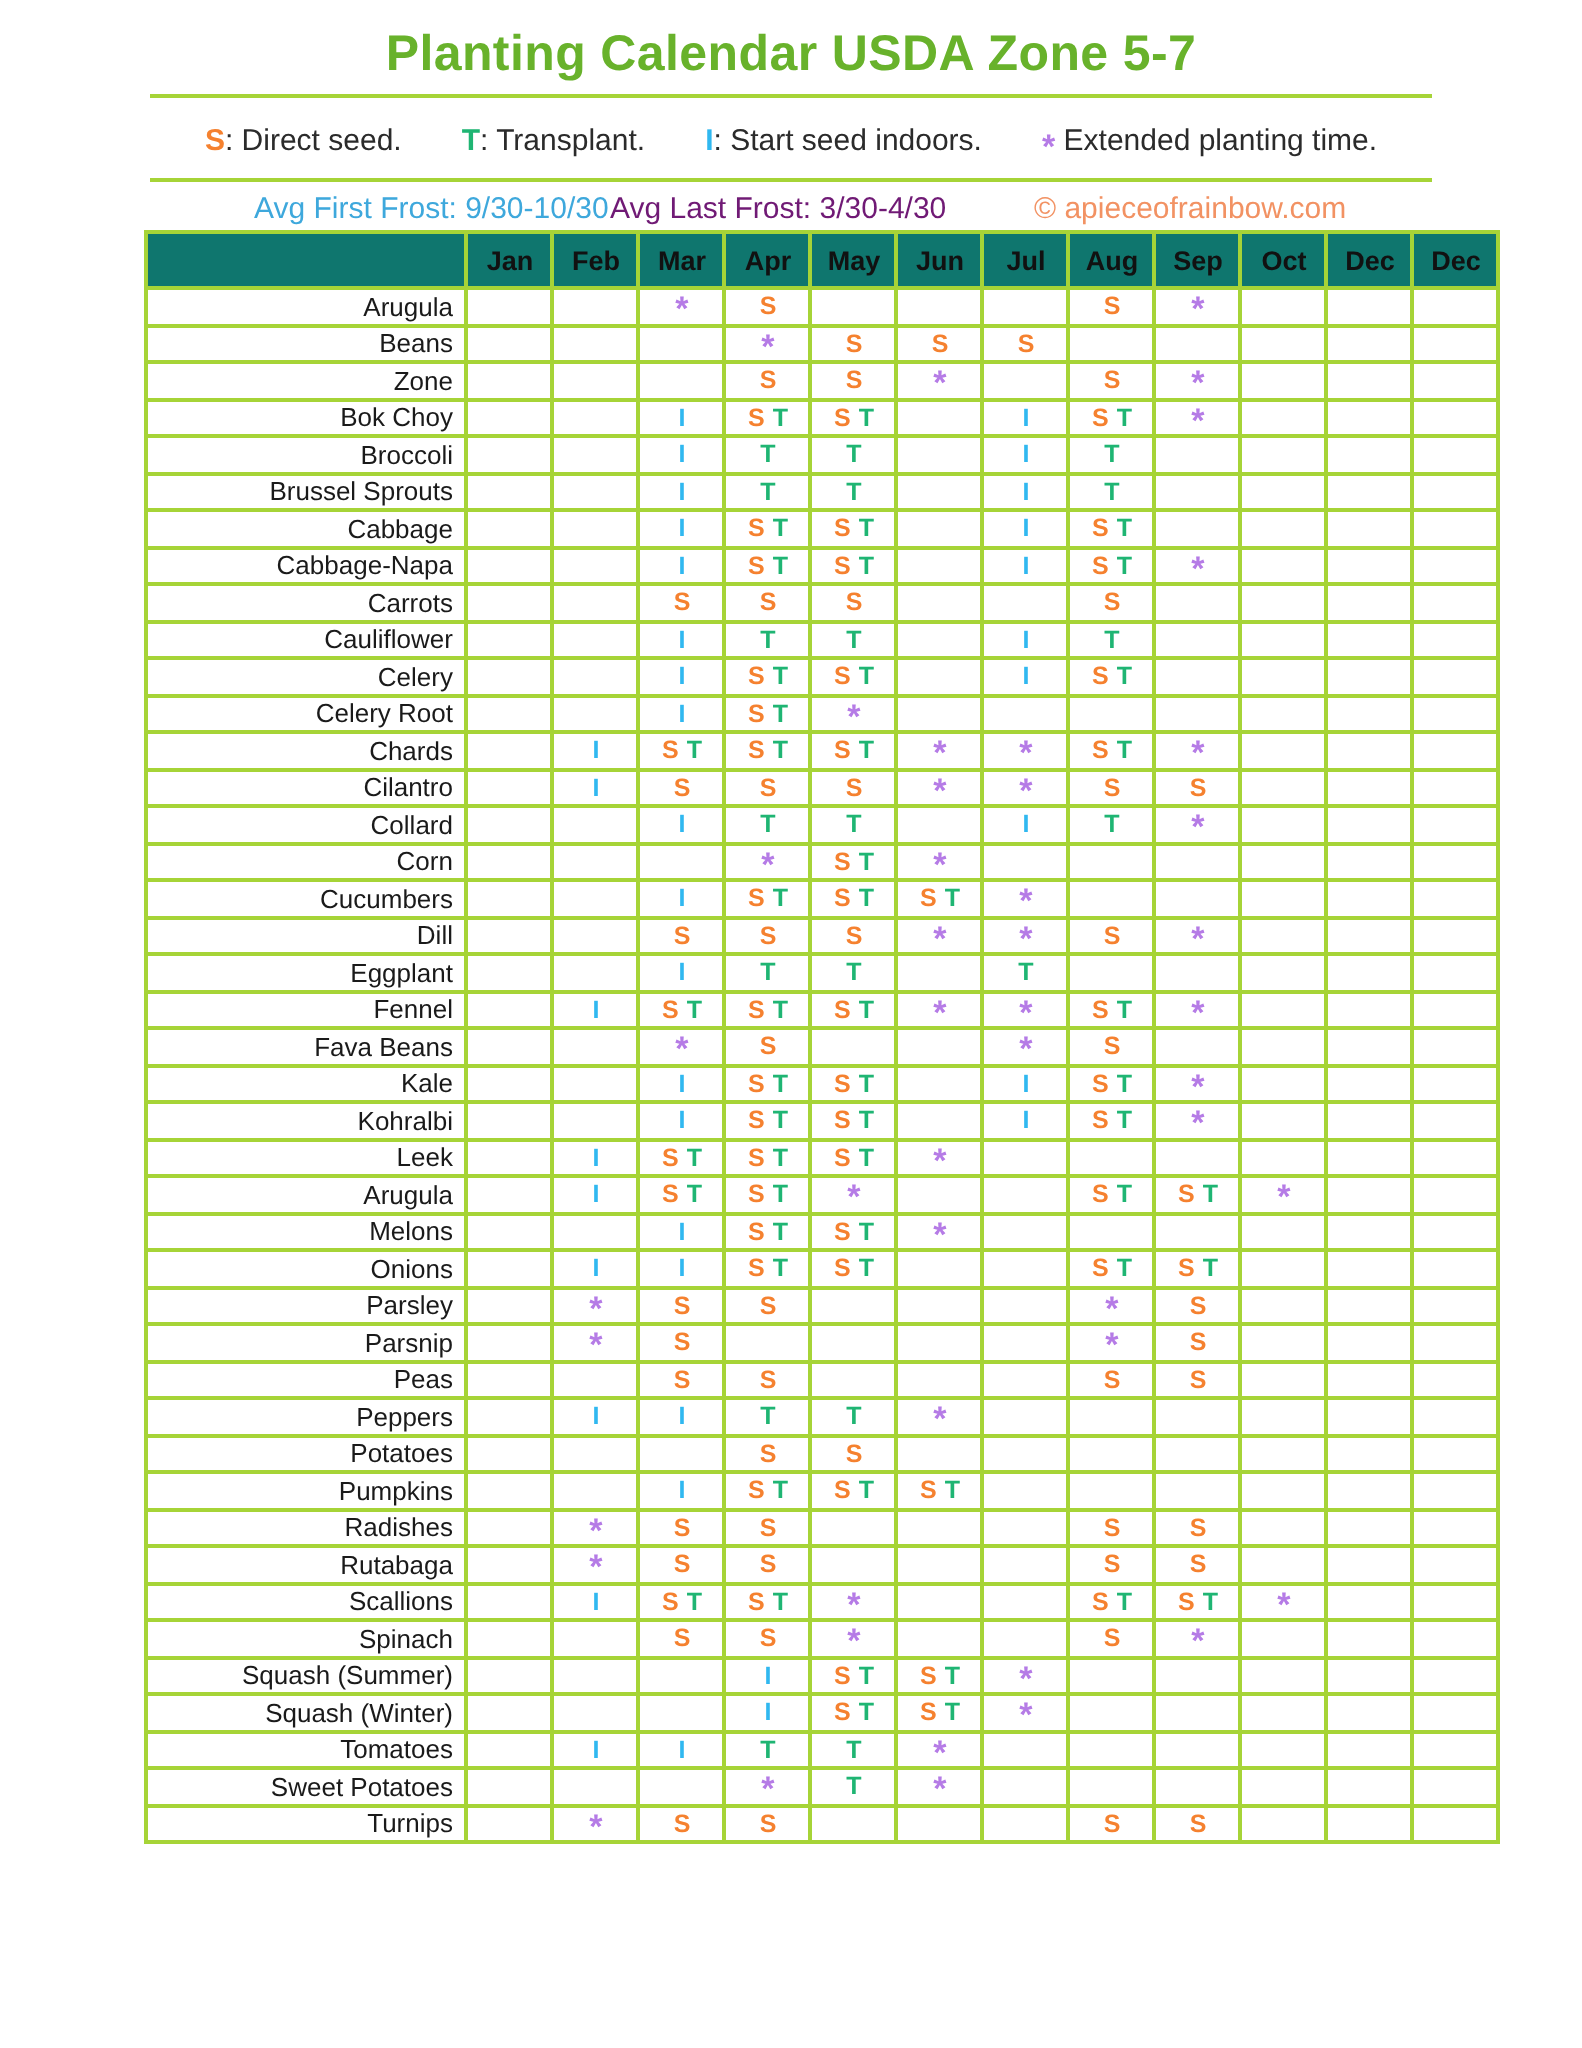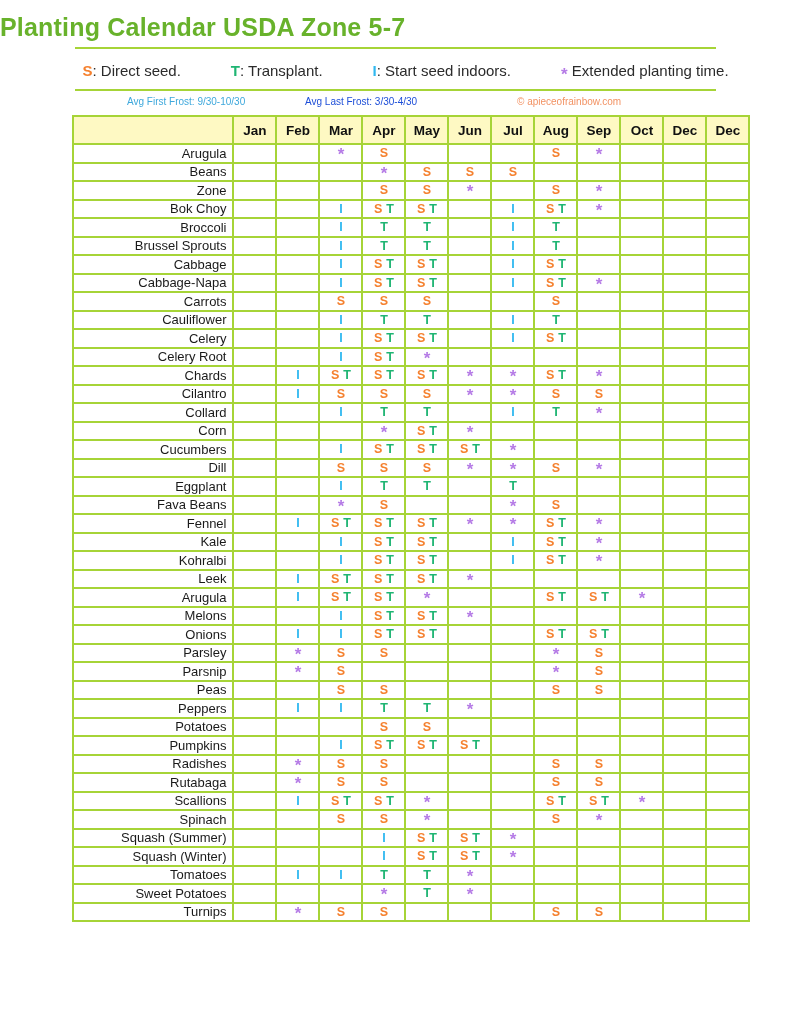--- a/index.html
+++ b/index.html
@@ -3,52 +3,52 @@
 <meta charset="utf-8">
 <style>
   * { margin:0; padding:0; box-sizing:border-box; }
   html,body { background:#fff; }
   body {
     width:791px; height:1024px; position:relative;
     font-family:"Liberation Sans", sans-serif; color:#1a1a1a;
   }
   .title {
     position:absolute; top:13px; left:0; right:0;
-    text-align:left; font-size:25px; font-weight:bold; color:#68b22b;
+    text-align:center; font-size:25px; font-weight:bold; color:#68b22b;
     letter-spacing:0.2px;
   }
   .rule {
     position:absolute; left:75px; width:641px; height:0;
     border-top:2px solid #a6d437;
   }
   .rule-1 { top:47px; }
   .rule-2 { top:89px; }
   .legend {
     position:absolute; top:62px; left:0; right:0;
     display:flex; justify-content:center; gap:30px;
     font-size:15px; color:#2b2b2b;
   }
-  .legend-item { white-space:nowrap;margin-left:20px; }
+  .legend-item { white-space:nowrap; }
   .legend .sym { font-weight:bold; }
   .frost-row {
     position:absolute; top:96px; left:72px; width:650px; height:16px;
-    font-size:10px;
+    font-size:15px;
   }
   .frost-row span { position:absolute; white-space:nowrap; }
   .frost-first { left:55px;  color:#3ea8dc; }
-  .frost-last  { left:233px; color:#1d4ed8; }
+  .frost-last  { left:233px; color:#701a75; }
   .copyright   { left:445px; color:#f29263;text-align:right; }
   .table-wrap { position:absolute; top:115px; left:72px; }
   table { border-collapse:collapse; table-layout:fixed; }
   th, td { border:2px solid #a6d437; overflow:hidden; }
   col.label-col { width:126px; }
   col.month-col { width:43px; }
   thead th {
     height:28px; font-size:13.5px; font-weight:bold; color:#111;
-    text-align:center; background:#fef9c3;
+    text-align:center; background:#0f766e;
   }
   tbody td { height:18.5px; }
   td.row-label {
     font-size:13px; text-align:right; padding-right:6px; color:#1a1a1a;
     white-space:nowrap;
     padding-left:47px;
   }
   td.cell { text-align:center; font-weight:bold; font-size:12.5px; line-height:14px; }
   td.cell .code + .code { margin-left:4px; }
   .c-S { color:#f5812f; }
@@ -393,45 +393,45 @@
           <td class="cell"><span class="code c-T">T</span></td>
           <td class="cell"></td>
           <td class="cell"><span class="code c-T">T</span></td>
           <td class="cell"></td>
           <td class="cell"></td>
           <td class="cell"></td>
           <td class="cell"></td>
           <td class="cell"></td>
         </tr>
         <tr>
+          <td class="row-label">Fennel</td>
+          <td class="cell"></td>
+          <td class="cell"><span class="code c-I">I</span></td>
+          <td class="cell"><span class="code c-S">S</span><span class="code c-T">T</span></td>
+          <td class="cell"><span class="code c-S">S</span><span class="code c-T">T</span></td>
+          <td class="cell"><span class="code c-S">S</span><span class="code c-T">T</span></td>
+          <td class="cell"><span class="code c-E">*</span></td>
+          <td class="cell"><span class="code c-E">*</span></td>
+          <td class="cell"><span class="code c-S">S</span><span class="code c-T">T</span></td>
+          <td class="cell"><span class="code c-E">*</span></td>
+          <td class="cell"></td>
+          <td class="cell"></td>
+          <td class="cell"></td>
+        </tr>
+        <tr>
           <td class="row-label">Fava Beans</td>
           <td class="cell"></td>
           <td class="cell"></td>
           <td class="cell"><span class="code c-E">*</span></td>
           <td class="cell"><span class="code c-S">S</span></td>
           <td class="cell"></td>
           <td class="cell"></td>
           <td class="cell"><span class="code c-E">*</span></td>
           <td class="cell"><span class="code c-S">S</span></td>
           <td class="cell"></td>
-          <td class="cell"></td>
-          <td class="cell"></td>
-          <td class="cell"></td>
-        </tr>
-        <tr>
-          <td class="row-label">Fennel</td>
-          <td class="cell"></td>
-          <td class="cell"><span class="code c-I">I</span></td>
-          <td class="cell"><span class="code c-S">S</span><span class="code c-T">T</span></td>
-          <td class="cell"><span class="code c-S">S</span><span class="code c-T">T</span></td>
-          <td class="cell"><span class="code c-S">S</span><span class="code c-T">T</span></td>
-          <td class="cell"><span class="code c-E">*</span></td>
-          <td class="cell"><span class="code c-E">*</span></td>
-          <td class="cell"><span class="code c-S">S</span><span class="code c-T">T</span></td>
-          <td class="cell"><span class="code c-E">*</span></td>
           <td class="cell"></td>
           <td class="cell"></td>
           <td class="cell"></td>
         </tr>
         <tr>
           <td class="row-label">Kale</td>
           <td class="cell"></td>
           <td class="cell"></td>
           <td class="cell"><span class="code c-I">I</span></td>
           <td class="cell"><span class="code c-S">S</span><span class="code c-T">T</span></td>

